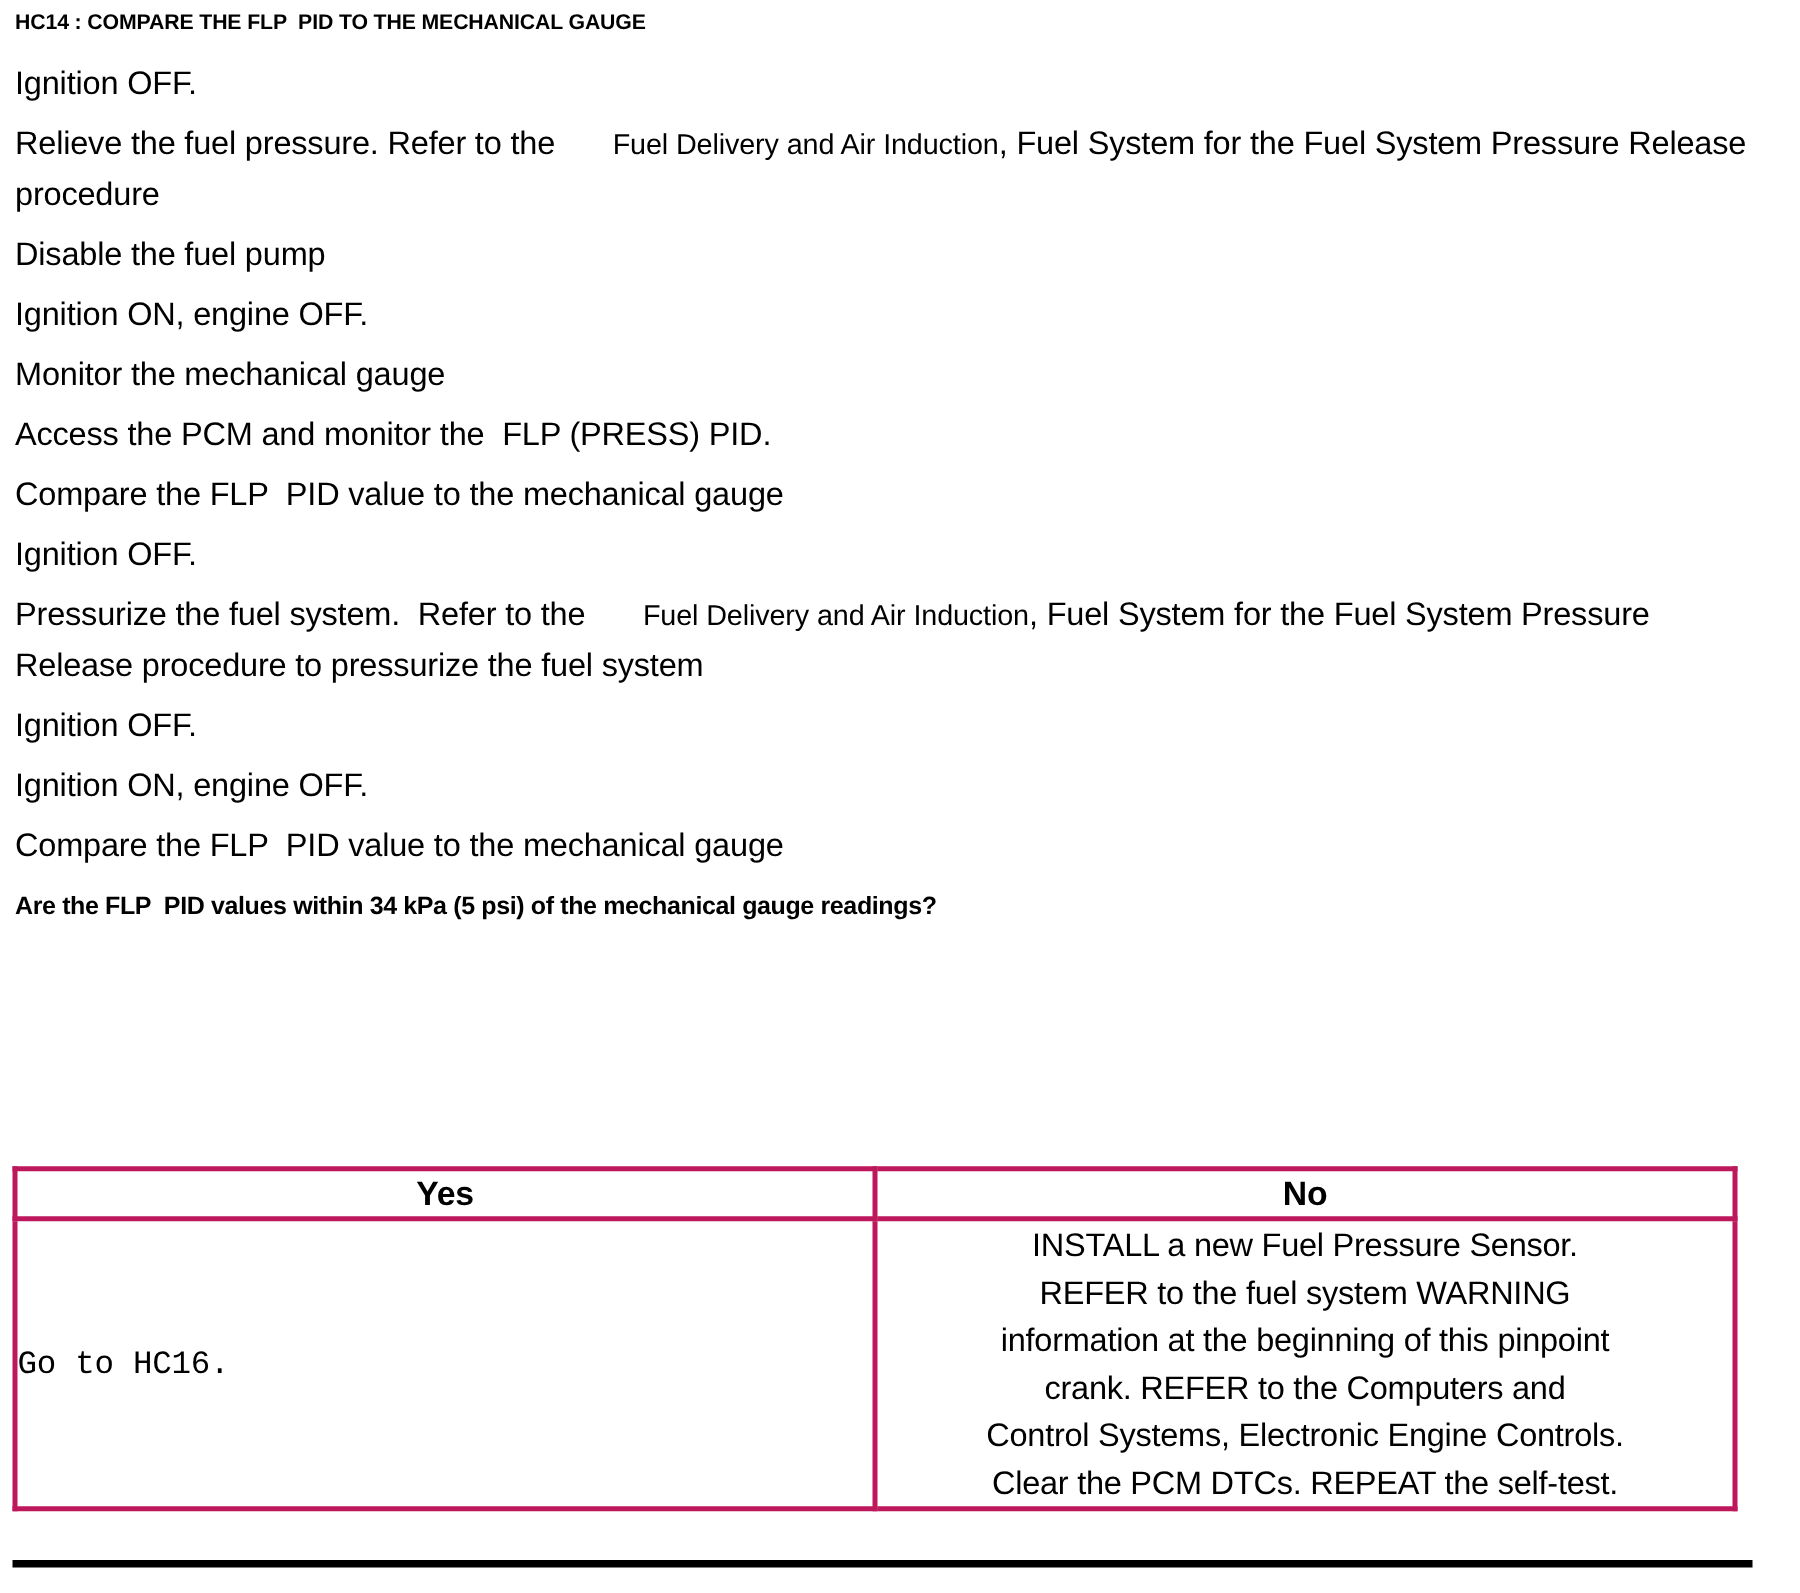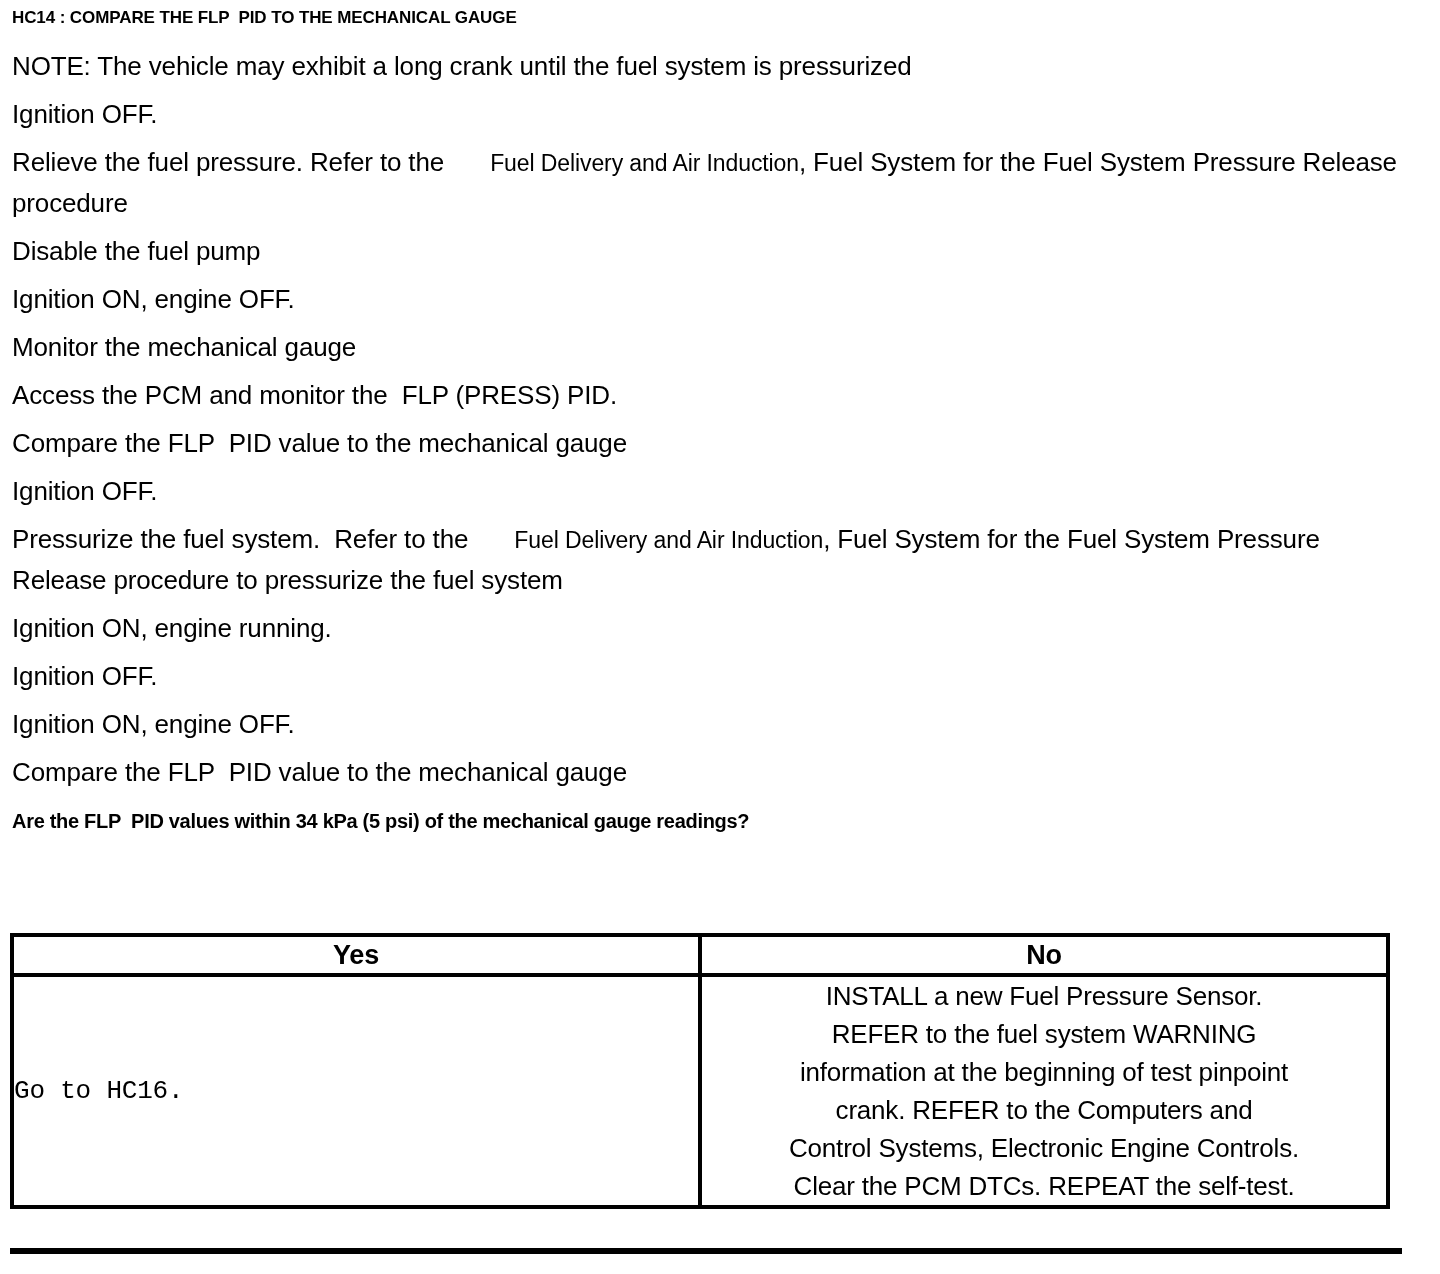--- a/index.html
+++ b/index.html
@@ -69,21 +69,21 @@
   .decision-table {
     position: absolute;
     left: 10px;
     top: 933px;
     width: 1368px;
     border-collapse: collapse;
     table-layout: fixed;
   }
   .decision-table th,
   .decision-table td {
-    border: 4px solid #000000;
+    border: 4px solid #be185d;
     padding: 0;
     font-size: 26px;
     letter-spacing: -0.2px;
   }
   .decision-table th {
     font-weight: bold;
     text-align: center;
     height: 36px;
     line-height: 36px;
     font-size: 27px;
@@ -121,41 +121,39 @@
 </style>
 </head>
 <body>
 
 <div class="page">
 
   <div class="test-title">HC14 : COMPARE THE FLP  PID TO THE MECHANICAL GAUGE</div>
 
   <div class="steps">
 
-    <p class="step">NOTE: The vehicle may exhibit a long crank until the fuel system is pressurized</p>
 
     <p class="step">Ignition OFF.</p>
 
     <p class="step"><span>Relieve the fuel pressure. Refer to the </span><span class="xref">Fuel Delivery and Air Induction</span><span>, Fuel System for the Fuel System Pressure Release procedure</span></p>
 
     <p class="step">Disable the fuel pump</p>
 
     <p class="step">Ignition ON, engine OFF.</p>
 
     <p class="step">Monitor the mechanical gauge</p>
 
     <p class="step">Access the PCM and monitor the  FLP (PRESS) PID.</p>
 
     <p class="step">Compare the FLP  PID value to the mechanical gauge</p>
 
     <p class="step">Ignition OFF.</p>
 
     <p class="step"><span>Pressurize the fuel system.  Refer to the </span><span class="xref">Fuel Delivery and Air Induction</span><span>, Fuel System for the Fuel System Pressure Release procedure to pressurize the fuel system</span></p>
 
-    <p class="step">Ignition ON, engine running.</p>
 
 
     <p class="step">Ignition OFF.</p>
 
     <p class="step">Ignition ON, engine OFF.</p>
 
     <p class="step">Compare the FLP  PID value to the mechanical gauge</p>
 
     <p class="question">Are the FLP  PID values within 34 kPa (5 psi) of the mechanical gauge readings?</p>
 
@@ -167,21 +165,21 @@
         <th style="width:684px;">Yes</th>
         <th style="width:684px;">No</th>
       </tr>
     </thead>
     <tbody>
       <tr>
         <td class="cell-yes">Go to HC16.</td>
         <td class="cell-no">
           <span class="ln first">INSTALL a new Fuel Pressure Sensor.</span>
           <span class="ln">REFER to the fuel system WARNING</span>
-          <span class="ln">information at the beginning of test pinpoint</span>
+          <span class="ln">information at the beginning of this pinpoint</span>
           <span class="ln">crank. REFER to the Computers and</span>
           <span class="ln">Control Systems, Electronic Engine Controls.</span>
           <span class="ln">Clear the PCM DTCs. REPEAT the self-test.</span>
         </td>
       </tr>
     </tbody>
   </table>
 
   <div class="footer-rule"></div>
 

